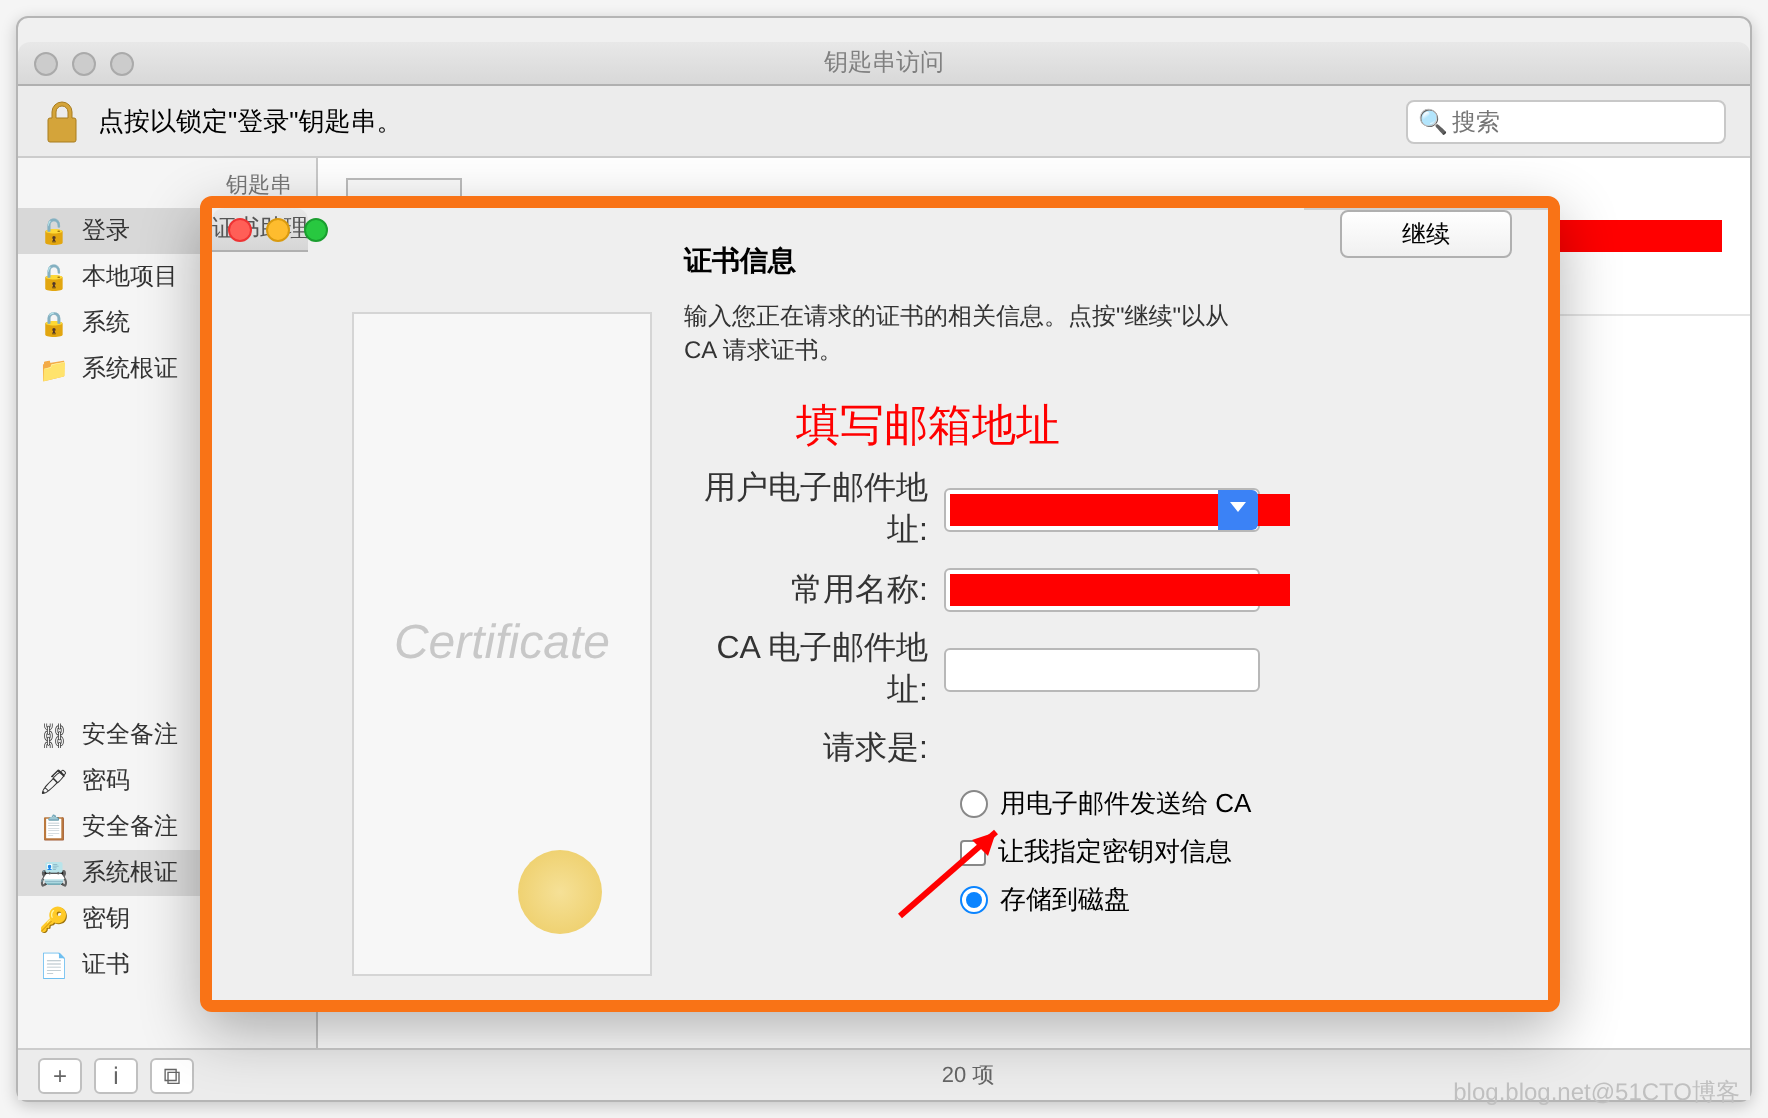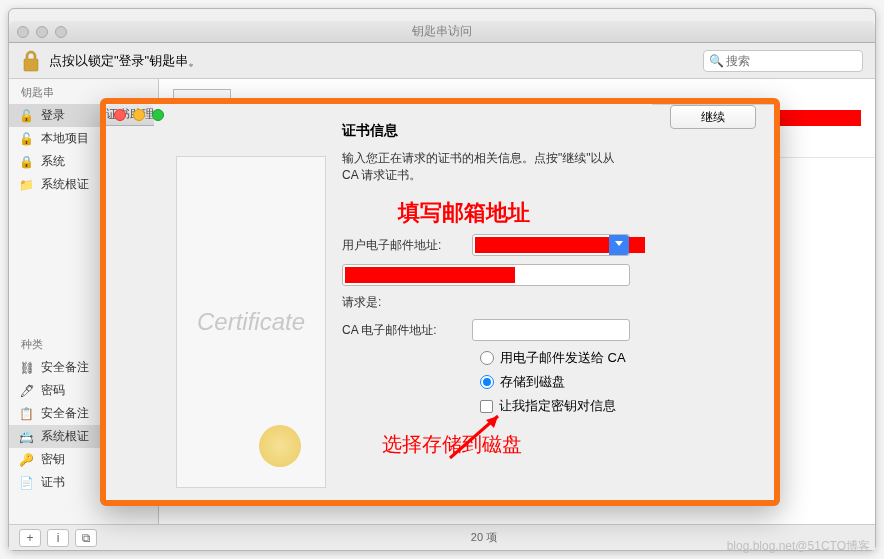--- a/index.html
+++ b/index.html
@@ -15,21 +15,21 @@
 .lockbar { height: 36px; display: flex; align-items: center; padding: 0 12px; border-bottom: 1px solid #ccc; background: #ececec; }
 .lock-icon { width: 20px; height: 24px; margin-right: 8px; }
 .lock-icon svg { width: 100%; height: 100%; }
 .search { margin-left: auto; }
 .search input { width: 160px; height: 22px; border: 1px solid #c8c8c8; border-radius: 4px; padding: 0 6px 0 22px; font-size: 12px; background: #fff; }
 .search-wrap { position: relative; }
 .search-ico { position: absolute; left: 6px; top: 4px; color: #888; font-size: 12px; }
 
 .content { flex: 1; display: flex; min-height: 0; }
 .sidebar { width: 150px; background: #f5f5f5; border-right: 1px solid #c8c8c8; display: flex; flex-direction: column; }
-.sb-head { font-size: 11px; color: #777; padding: 6px 12px 4px; text-align: left; }
+.sb-head { font-size: 11px; color: #777; padding: 6px 12px 4px; text-align: right; }
 .sb-item { display: flex; align-items: center; padding: 3px 10px; gap: 6px; font-size: 12px; color: #333; cursor: default; }
 .sb-item.sel { background: #d8d8d8; }
 .sb-item.sel2 { background: #dcdcdc; }
 .sb-ico { width: 16px; height: 16px; display: inline-flex; align-items: center; justify-content: center; }
 .sb-spacer { flex: 1; }
 
 .main { flex: 1; background: #fff; position: relative; }
 .cert-row { display: flex; align-items: center; padding: 10px 14px; border-bottom: 1px solid #e5e5e5; }
 .cert-thumb { width: 58px; height: 58px; border: 1px solid #bcbcbc; background: #fafafa; display: flex; align-items: center; justify-content: center; font-style: italic; font-family: Georgia, serif; color: #7aa7b8; font-size: 11px; margin-right: 14px; }
 .cert-title { font-weight: 700; font-size: 14px; }
@@ -49,23 +49,23 @@
 .dot.grn { background: #28c840; border: 0.5px solid #1a9e2f; }
 
 .sheet-body { flex: 1; display: flex; padding: 18px 22px 12px; gap: 16px; }
 .sheet-left { width: 150px; display: flex; flex-direction: column; }
 .big-cert { flex: 1; border: 1px solid #d5d5d5; background: #f7f7f7; display: flex; align-items: center; justify-content: center; font-family: Georgia, serif; font-style: italic; color: #c8c8c8; font-size: 24px; position: relative; }
 .big-cert .seal { position: absolute; bottom: 20px; right: 24px; width: 42px; height: 42px; border-radius: 50%; background: radial-gradient(#f5d76e,#e8b923); opacity: 0.7; }
 
 .sheet-right { flex: 1; display: flex; flex-direction: column; }
 .section-title { font-weight: 700; font-size: 14px; margin-bottom: 10px; }
 .hint { font-size: 12px; color: #333; margin-bottom: 14px; }
-.anno-red { color: #ff0000; font-size: 22px; font-weight: 700; margin-bottom: 6px; padding-left: 56px; }
+.anno-red { color: #ff0000; font-size: 22px; font-weight: 400; margin-bottom: 6px; padding-left: 56px; }
 .form-row { display: flex; align-items: center; margin-bottom: 8px; }
-.form-label { width: 130px; font-size: 12px; color: #333; padding-right: 8px; }
+.form-label { width: 130px; text-align: right; font-size: 16px; color: #333; padding-right: 8px; }
 .form-input { flex: 1; height: 22px; border: 1px solid #b8b8b8; border-radius: 3px; background: #fff; position: relative; }
 .form-input.redfill::before { content: ""; position: absolute; left: 2px; top: 2px; bottom: 2px; width: 170px; background: #ff0000; }
 .form-input.combo::after { content: ""; position: absolute; right: 0; top: 0; bottom: 0; width: 20px; background: #3b82f6; border-radius: 0 3px 3px 0; }
 .combo-arrow { position: absolute; right: 6px; top: 6px; width: 0; height: 0; border-left: 4px solid transparent; border-right: 4px solid transparent; border-top: 5px solid #fff; z-index: 2; }
 
 .radio-group { padding-left: 138px; }
 .radio-row { display: flex; align-items: center; gap: 6px; font-size: 13px; margin-bottom: 6px; }
 .radio { width: 14px; height: 14px; border: 1px solid #888; border-radius: 50%; display: inline-flex; align-items: center; justify-content: center; background: #fff; }
 .radio.checked { border-color: #0a84ff; }
 .radio.checked::after { content: ""; width: 8px; height: 8px; border-radius: 50%; background: #0a84ff; }
@@ -200,47 +200,47 @@
       <div class="hint">输入您正在请求的证书的相关信息。点按"继续"以从 CA 请求证书。</div>
       <div class="anno-red">填写邮箱地址</div>
 
       <div class="form-row">
         <div class="form-label">用户电子邮件地址:</div>
         <div class="form-input redfill combo">
             <span class="combo-arrow"></span>
           </div>
       </div>
       <div class="form-row">
+        <div class="form-label">常用名称:</div>
         <div class="form-input redfill"></div>
+      </div>
+      <div class="form-row">
+        <div class="form-label">CA 电子邮件地址:</div>
+        <div class="form-input"></div>
       </div>
       <div class="form-row">
         <div class="form-label">请求是:</div>
         <div style="flex:1"></div>
-      </div>
-      <div class="form-row">
-        <div class="form-label">CA 电子邮件地址:</div>
-        <div class="form-input"></div>
       </div>
 
       <div class="radio-group">
         <div class="radio-row">
           <span class="radio"></span>
           <span>用电子邮件发送给 CA</span>
         </div>
         <div class="radio-row">
+          <span class="checkbox"></span>
+          <span>让我指定密钥对信息</span>
+        </div>
+        <div class="radio-row">
           <span class="radio checked"></span>
           <span>存储到磁盘</span>
         </div>
-        <div class="radio-row">
-          <span class="checkbox"></span>
-          <span>让我指定密钥对信息</span>
-        </div>
-      </div>
-
-      <div class="anno-red2">选择存储到磁盘</div>
+      </div>
+
     </div>
   </div>
 
   <svg class="arrow-svg" viewBox="0 0 70 60">
     <line x1="8" y1="52" x2="56" y2="10" stroke="#ff0000" stroke-width="3"></line>
     <polygon points="56,10 44,14 52,22" fill="#ff0000"></polygon>
   </svg>
 
   <div class="sheet-footer">
     <div class="btn">继续</div>

